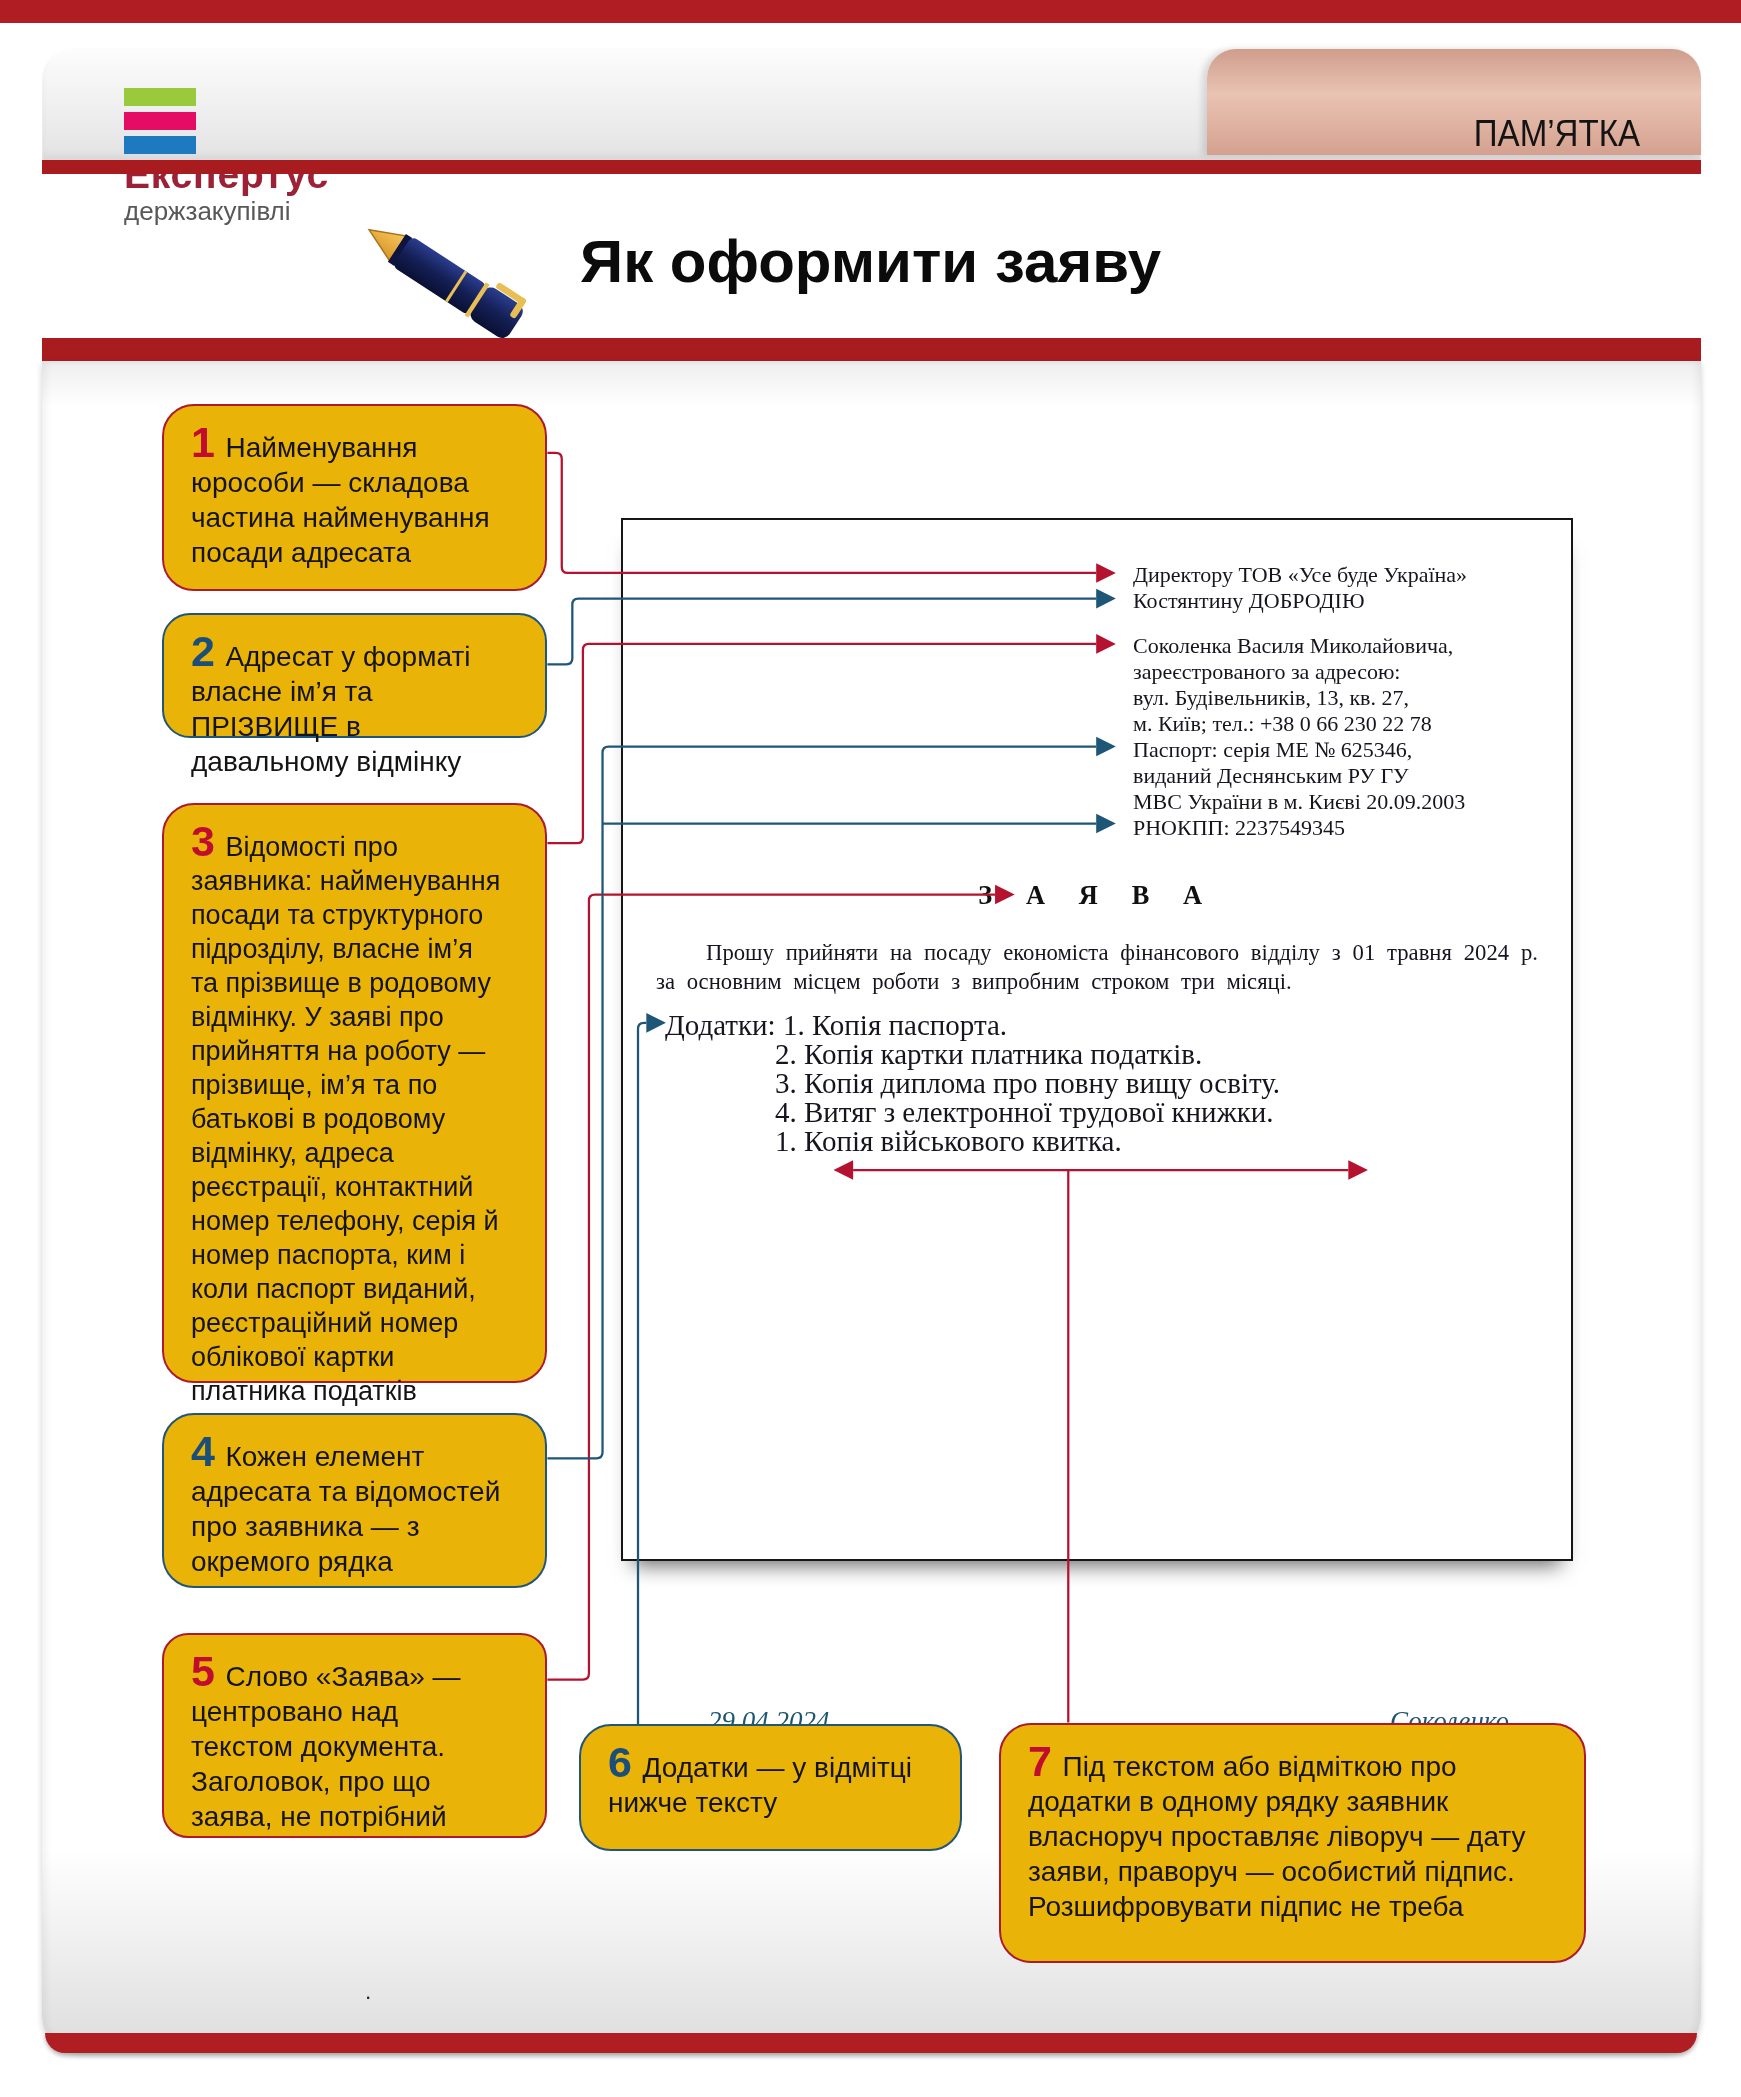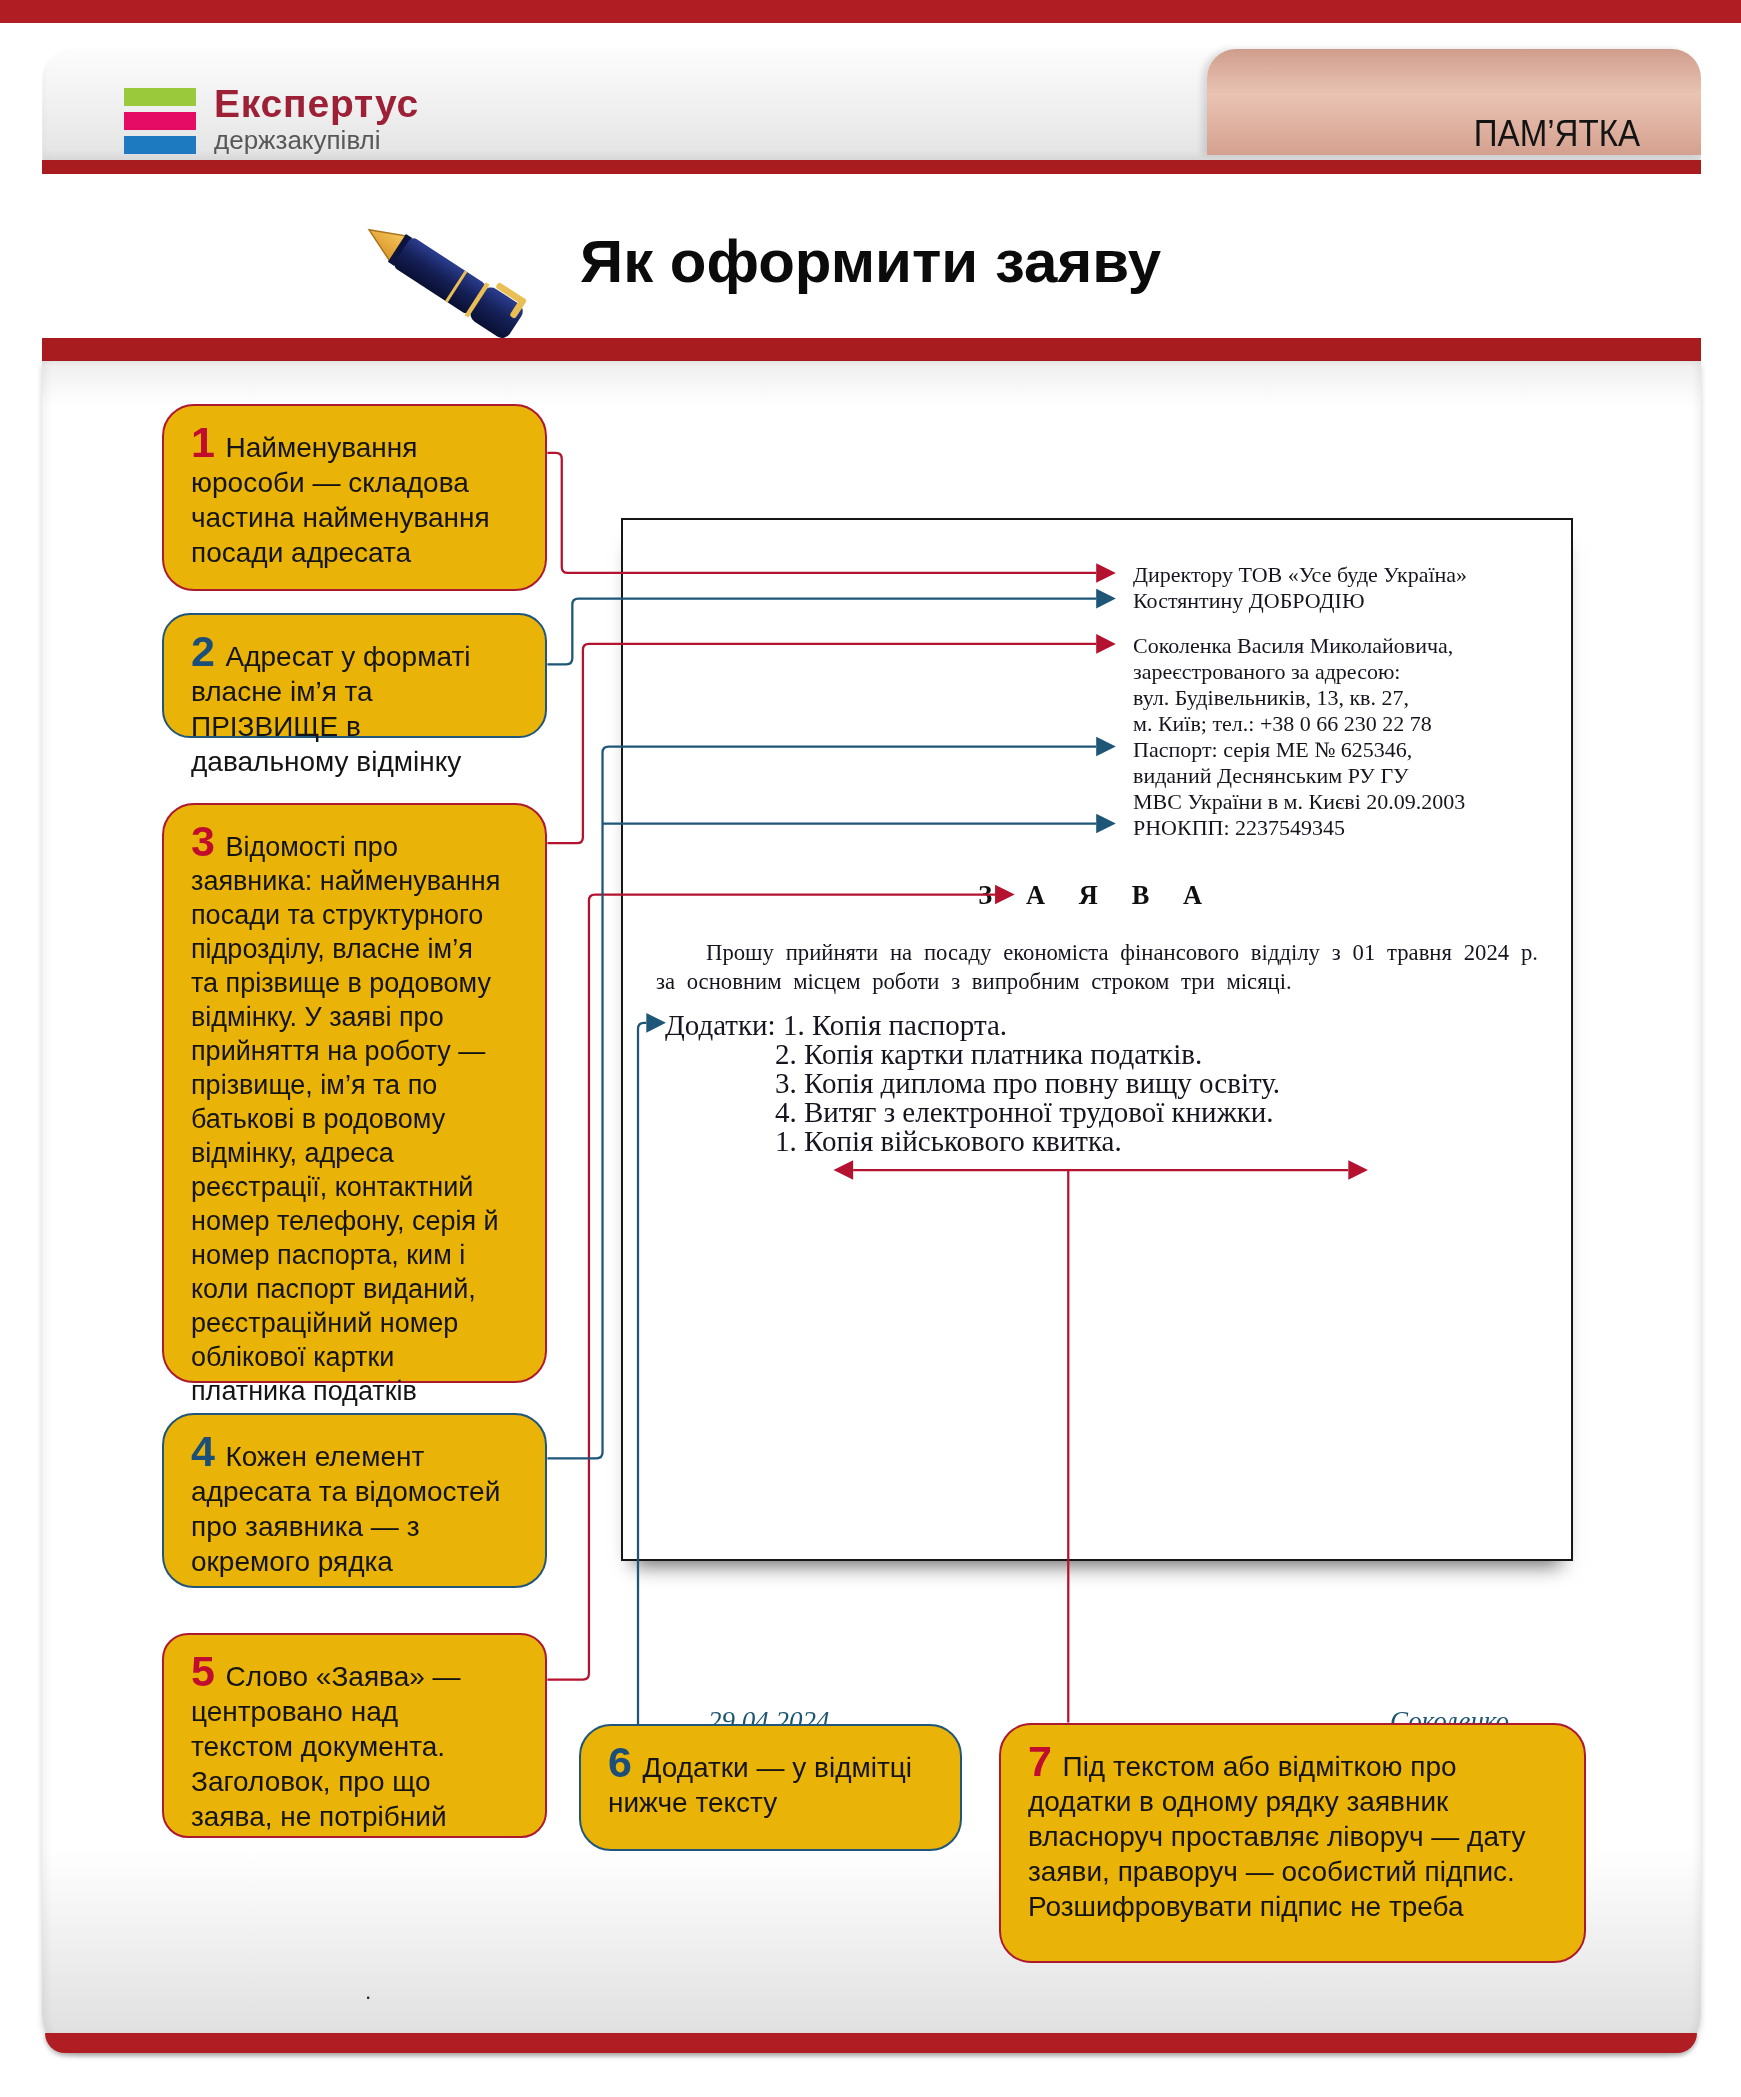--- a/index.html
+++ b/index.html
@@ -3,21 +3,21 @@
 <meta charset="utf-8">
 <style>
   html,body{margin:0;padding:0;background:#ffffff;}
   #stage{position:relative;width:1741px;height:2097px;background:#ffffff;overflow:hidden;
          font-family:"Liberation Sans",sans-serif;color:#151515;}
   
   .topbar{position:absolute;left:0;top:0;width:1741px;height:22.7px;background:#b01d23;}
   .header-card{position:absolute;left:42px;top:47px;width:1659px;height:113px;
     background:linear-gradient(180deg,#fdfdfd 0%,#efefef 55%,#e3e3e3 100%);
     border-radius:32px 32px 0 0;box-shadow:inset 0 1.5px 2.3px rgba(255,255,255,.9), inset 0 -4.5px 7.6px rgba(0,0,0,.06);}
-  .logo{position:absolute;left:82px;top:36px;display:flex;align-items:flex-start;}
+  .logo{position:absolute;left:82px;top:36px;display:flex;align-items:flex-start;flex-direction:column;}
   .logo-bars{display:flex;flex-direction:column;gap:6px;margin-right:18px;margin-top:4.5px;}
   .logo-bars span{display:block;width:72px;height:18px;}
   .brand-name{font-size:39px;font-weight:bold;color:#9c2136;line-height:42px;letter-spacing:0.8px;}
   .brand-sub{font-size:26px;color:#58585a;line-height:30px;}
   .memo-tab{position:absolute;right:0;top:2px;width:494px;height:106px;
     background:linear-gradient(180deg,#cf9d8c 0%,#e9c3b3 42%,#ddad9c 80%,#d4a08f 100%);
     border-radius:29px 29px 0 0;display:flex;align-items:flex-end;justify-content:flex-end;
     box-shadow:-4.5px 0 6px rgba(0,0,0,.12);}
   .memo-tab .tab-label{font-size:36px;color:#141414;padding-right:66px;letter-spacing:0px;
     transform:scaleX(.92);transform-origin:right center;}

